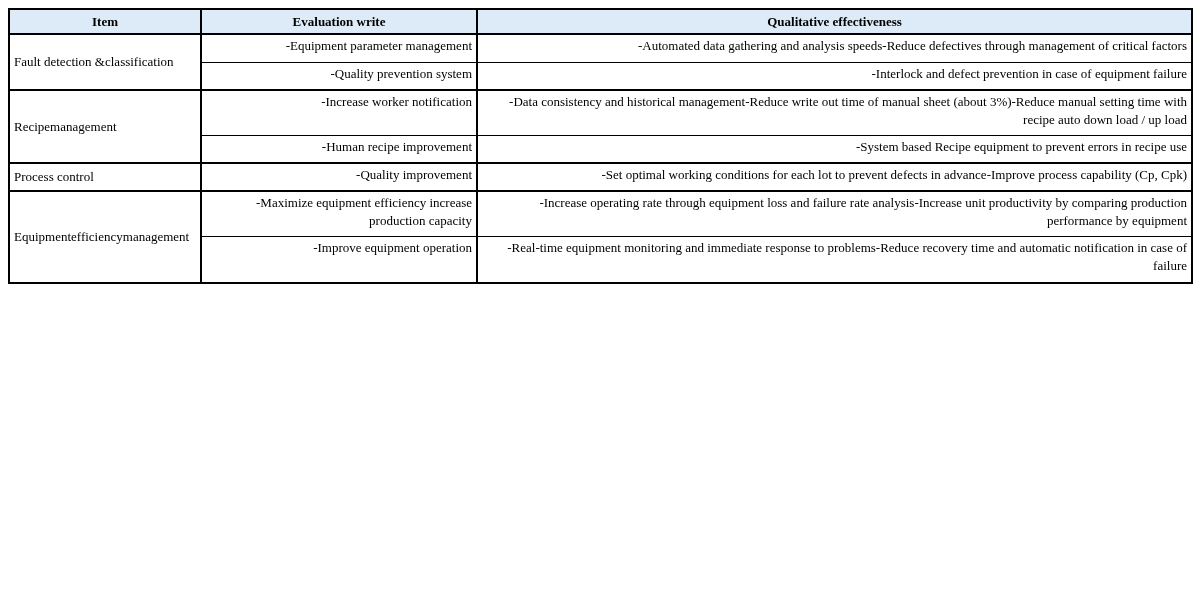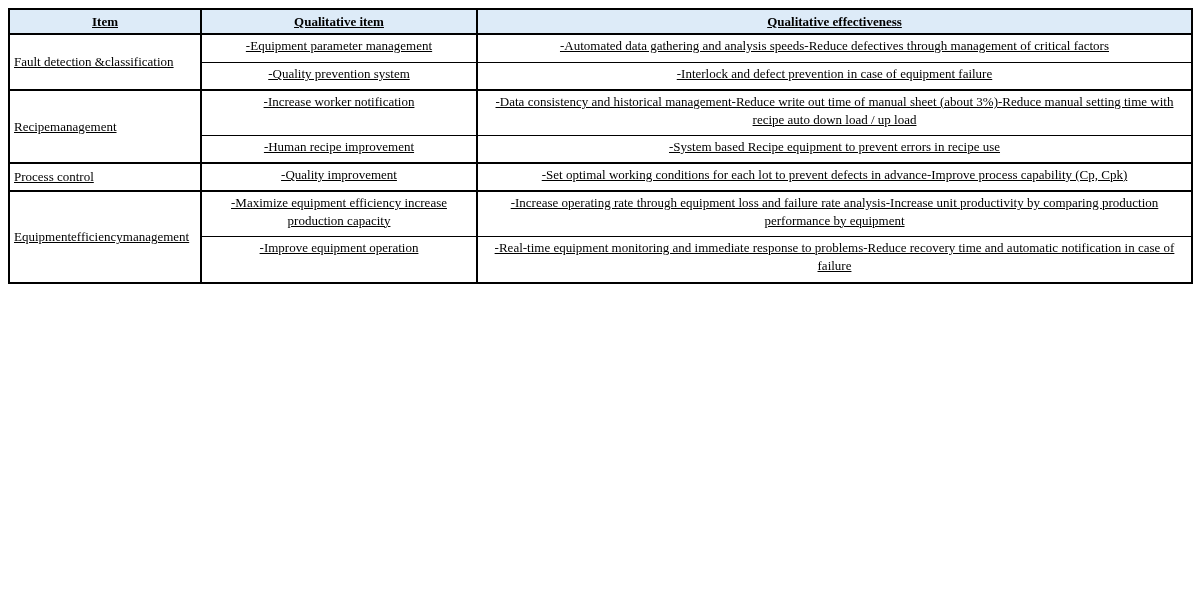--- a/index.html
+++ b/index.html
@@ -9,21 +9,20 @@
     width: 1200px;
     height: 600px;
     font-family: "Liberation Serif", "DejaVu Serif", serif;
   }
   .page {
     width: 1200px;
     height: 600px;
     background: #ffffff;
     box-sizing: border-box;
     padding: 8px;
-    text-decoration: underline;
   }
   table.eff-table {
     border-collapse: collapse;
     table-layout: fixed;
     width: 1183px;
     border: 2px solid #000000;
     font-size: 13px;
     color: #000000;
   }
   table.eff-table col.c1 { width: 192px; }
@@ -49,42 +48,42 @@
     border-bottom-width: 2px;
   }
   tr.section-start td { border-top-width: 2px; }
 
   td.item-cell {
     text-align: left;
     vertical-align: middle;
   }
   td.eval-cell,
   td.effect-cell {
-    text-align: center;
+    text-align: right;
     vertical-align: top;
   }
   tr.h27 td { height: 23px; }
   tr.h26 td { height: 22px; }
   tr.h44 td { height: 40px; }
   tr.h45 td { height: 41px; margin-left: 40px; }
 </style>
 </head>
 <body>
 
 <div class="page">
   <table class="eff-table">
     <colgroup>
       <col class="c1">
         <col class="c2">
         <col class="c3">
     </colgroup>
     <thead>
       <tr>
         <th>Item</th>
-        <th>Qualitative item</th>
+        <th>Evaluation write</th>
         <th>Qualitative effectiveness</th>
       </tr>
     </thead>
     <tbody>
 
       <tr class="section-start h27">
         <td class="item-cell" rowspan="2">Fault detection &amp;classification</td>
         <td class="eval-cell">-Equipment parameter management</td>
         <td class="effect-cell">-Automated data gathering and analysis speeds-Reduce defectives through management of critical factors</td>
       </tr>

